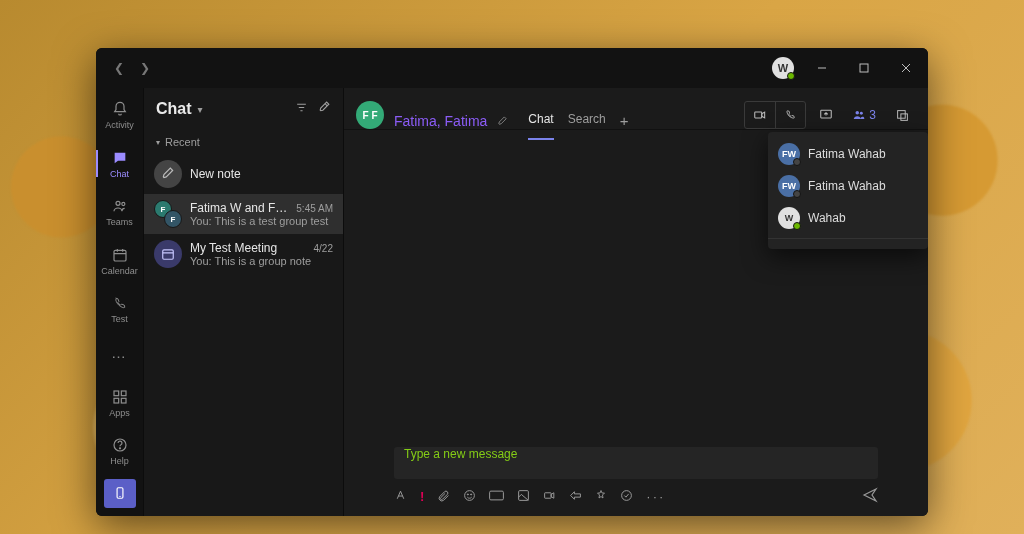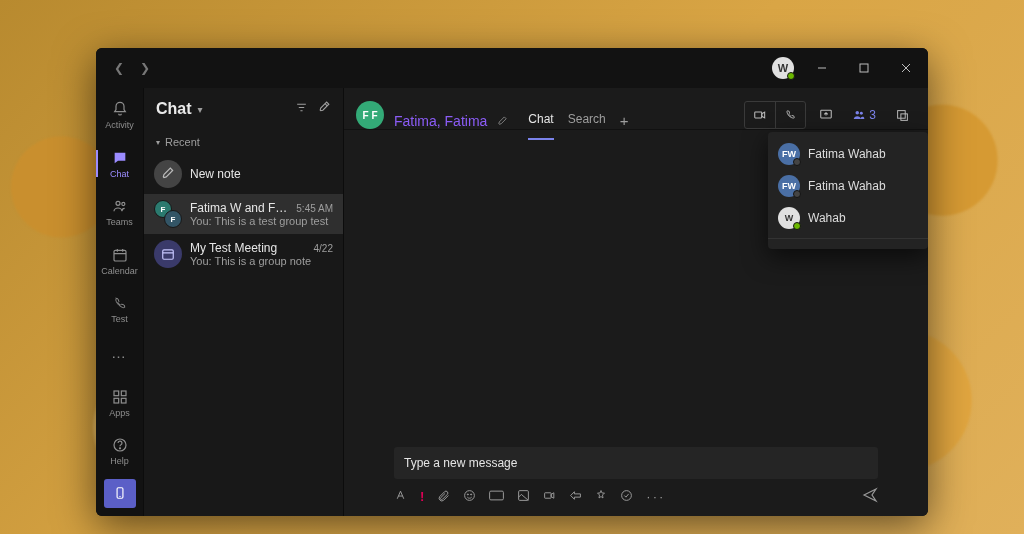--- a/index.html
+++ b/index.html
@@ -89,21 +89,21 @@
   .bubble-time{ font-size:10px; color:#9e9e9e; text-align:right; margin-bottom:2px;}
 
   
   .pair-avatar{ position:relative; width:28px;height:28px;}
   .pair-avatar .a1,.pair-avatar .a2{ position:absolute; width:18px;height:18px;border-radius:50%; background:#2b7a6f; color:#fff;display:flex;align-items:center;justify-content:center;font-size:8px;font-weight:600; border:1.5px solid #181818;}
   .pair-avatar .a1{left:0;top:0;}
   .pair-avatar .a2{right:0;bottom:0;background:#356; }
 
   
   .composer{ padding:8px 50px 10px 50px;}
-  .compose-box{ background:#252525; border-radius:3px; height:32px; display:flex; align-items:center; padding:0 10px; color:#e5e5e5; font-size:12px;}
+  .compose-box{ background:#252525; border-radius:3px; height:32px; display:flex; padding:0 10px; color:#84cc16; font-size:12px;}
   .compose-icons{ display:flex; gap:13px; margin-top:8px; color:#9a9a9a; font-size:13px; align-items:center;}
   .compose-icons .send{ margin-left:auto; font-size:15px;}
 </style>
 </head>
 <body>
 <div class="bg-flowers"></div>
 
 <div class="app-window">
 
   <div class="titlebar">

